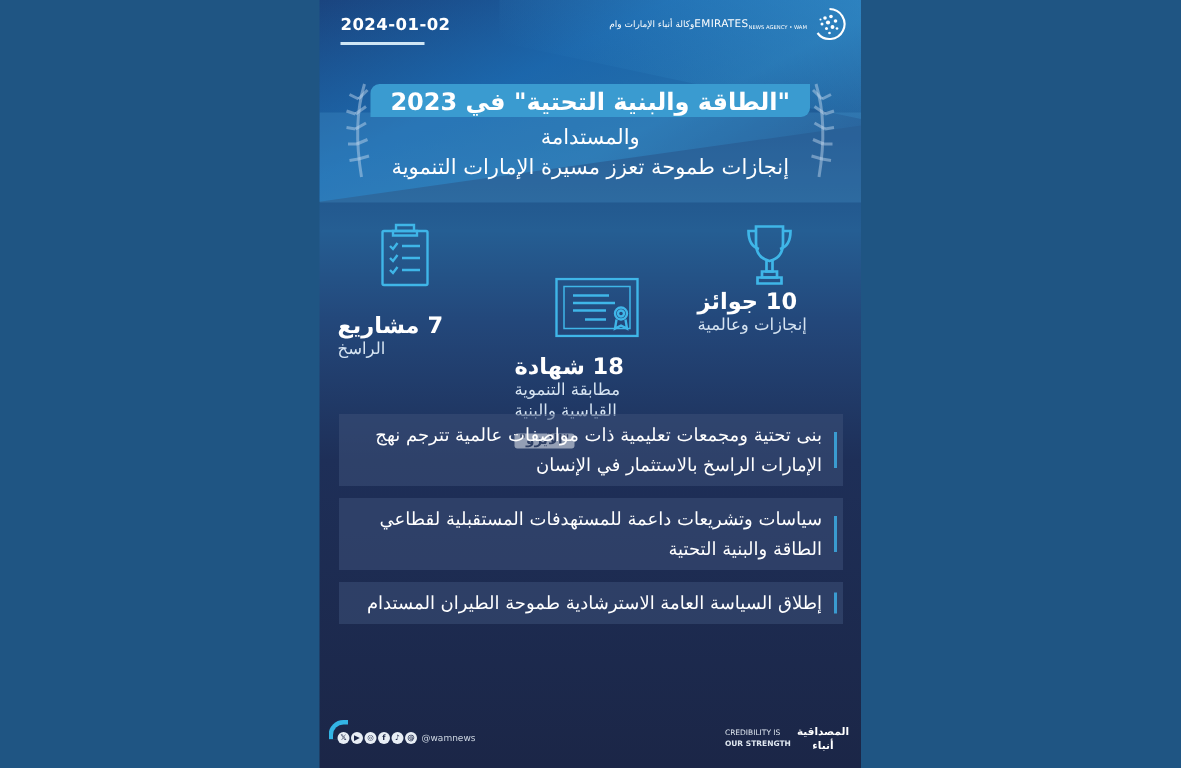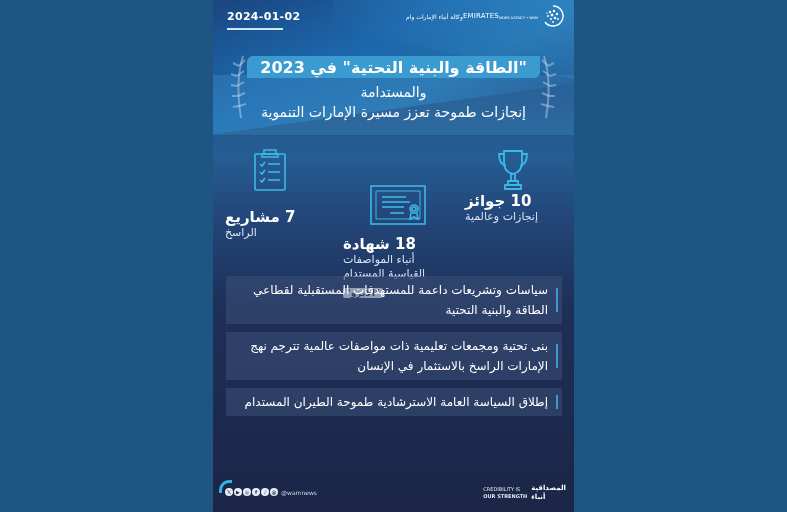--- a/index.html
+++ b/index.html
@@ -88,21 +88,21 @@
   .social { position: absolute; left: 8px; top: 10px; display: flex; align-items: center; gap: 1px; }
   .social-arc { position: absolute; left: 6px; top: 4px; width: 10px; height: 10px; border-top: 3px solid #33b5e5; border-left: 3px solid #33b5e5; border-radius: 10px 0 0 0; }
   .sicon {
     width: 8px; height: 8px; border-radius: 50%; background: #e8eef5;
     display: inline-flex; align-items: center; justify-content: center;
     font-size: 5px; color: #1b2647; font-weight: bold;
   }
   .handle { color: #cfd8e3; font-size: 6px; margin-left: 2px; }
   .slogan { position: absolute; right: 8px; top: 8px; display: flex; align-items: center; gap: 4px; }
   .slogan-en { color: #dfe7f0; font-size: 5px; line-height: 7px; text-align: left; }
-  .slogan-ar { color: #ffffff; font-size: 7px; line-height: 9px; direction: rtl; text-align: left; font-weight: bold; }
+  .slogan-ar { color: #ffffff; font-size: 7px; line-height: 9px; direction: rtl; text-align: center; font-weight: bold; }
 </style>
 </head>
 <body>
 
 <div class="poster">
   <div class="bg-shape1"></div>
   <div class="bg-shape3"></div>
   <div class="bg-shape2"></div>
 
   <div class="date">2024-01-02</div>
@@ -194,43 +194,43 @@
         <path d="M12 12 H36"></path>
           <path d="M12 17 H40"></path>
           <path d="M12 22 H34"></path>
           <path d="M20 28 H34"></path>
         <circle cx="44" cy="24" r="4"></circle>
           <circle cx="44" cy="24" r="2"></circle>
         <path d="M41 28 l-1 6 l4 -2 l4 2 l-1 -6"></path>
       </g>
     </svg>
     <div class="stat-num" style="margin-top:10px;">18 شهادة</div>
-    <div class="stat-sub">أنباء المواصفات</div>
-    <div class="stat-sub">القياسية المستدام</div>
+    <div class="stat-sub">مطابقة التنموية</div>
+    <div class="stat-sub">القياسية والبنية</div>
     <span class="iso-badge">"الآيزو"</span>
   </div>
 
   <div class="stat" style="left:252px; top:148px; width:96px;">
     <svg width="34" height="44" viewBox="0 0 34 44">
       <g fill="none" stroke="#3fb6e8" stroke-width="1.8">
         <path d="M8 3 H26 V14 Q26 24 17 26 Q8 24 8 14 Z"></path>
         <path d="M8 6 H3 Q3 16 10 18"></path>
           <path d="M26 6 H31 Q31 16 24 18"></path>
         <path d="M15 26 V33 H19 V26"></path>
           <path d="M12 33 H22 V37 H12 Z"></path>
         <path d="M9 37 H25 V41 H9 Z"></path>
       </g>
     </svg>
     <div class="stat-num" style="margin-top:0;">10 جوائز</div>
     <div class="stat-sub">إنجازات وعالمية</div>
   </div>
 
   <div class="list">
+    <div class="item two-line">بنى تحتية ومجمعات تعليمية ذات مواصفات عالمية تترجم نهج الإمارات الراسخ بالاستثمار في الإنسان</div>
     <div class="item two-line">سياسات وتشريعات داعمة للمستهدفات المستقبلية لقطاعي الطاقة والبنية التحتية</div>
-    <div class="item two-line">بنى تحتية ومجمعات تعليمية ذات مواصفات عالمية تترجم نهج الإمارات الراسخ بالاستثمار في الإنسان</div>
     <div class="item">إطلاق السياسة العامة الاسترشادية طموحة الطيران المستدام</div>
   </div>
 
   <div class="footer">
     <div class="social-arc"></div>
     <div class="social" style="left:12px; top:12px;">
       <span class="sicon">𝕏</span>
       <span class="sicon">▶</span>
       <span class="sicon">◎</span>
       <span class="sicon">f</span>

